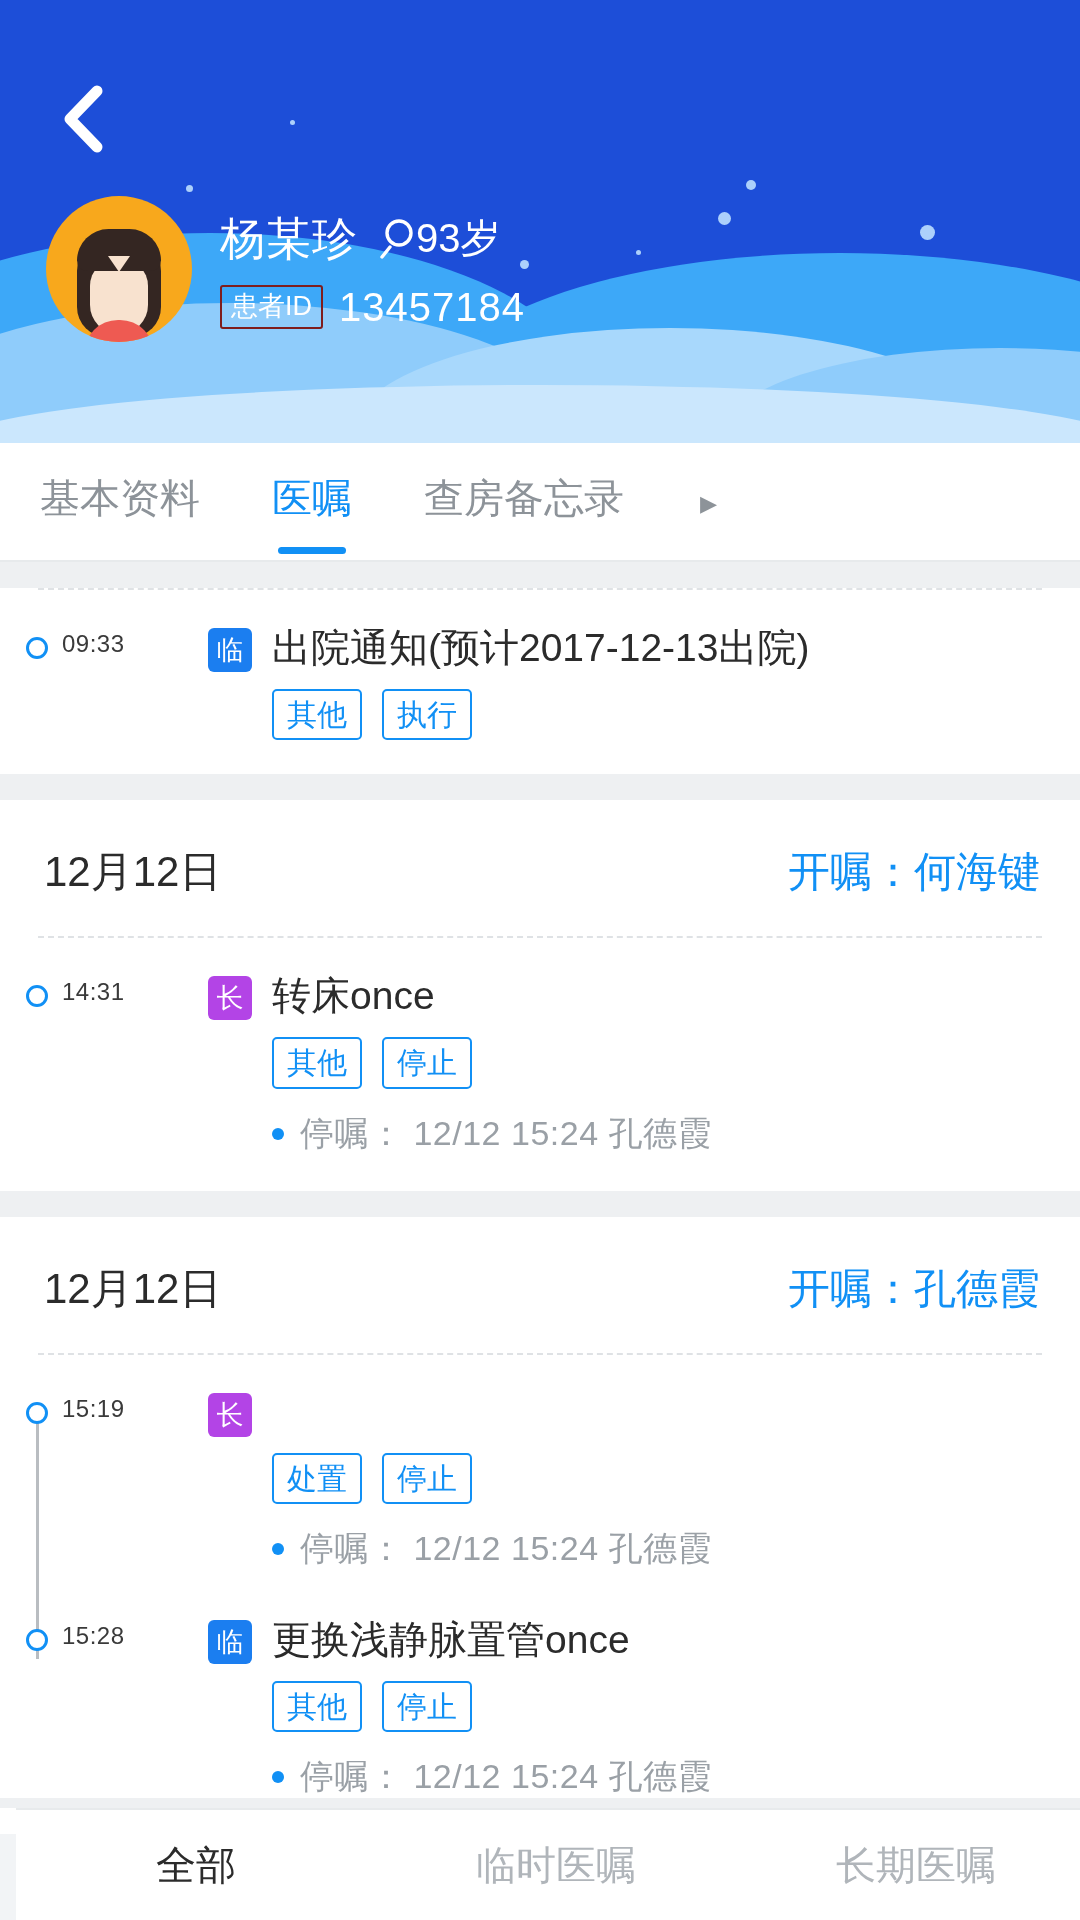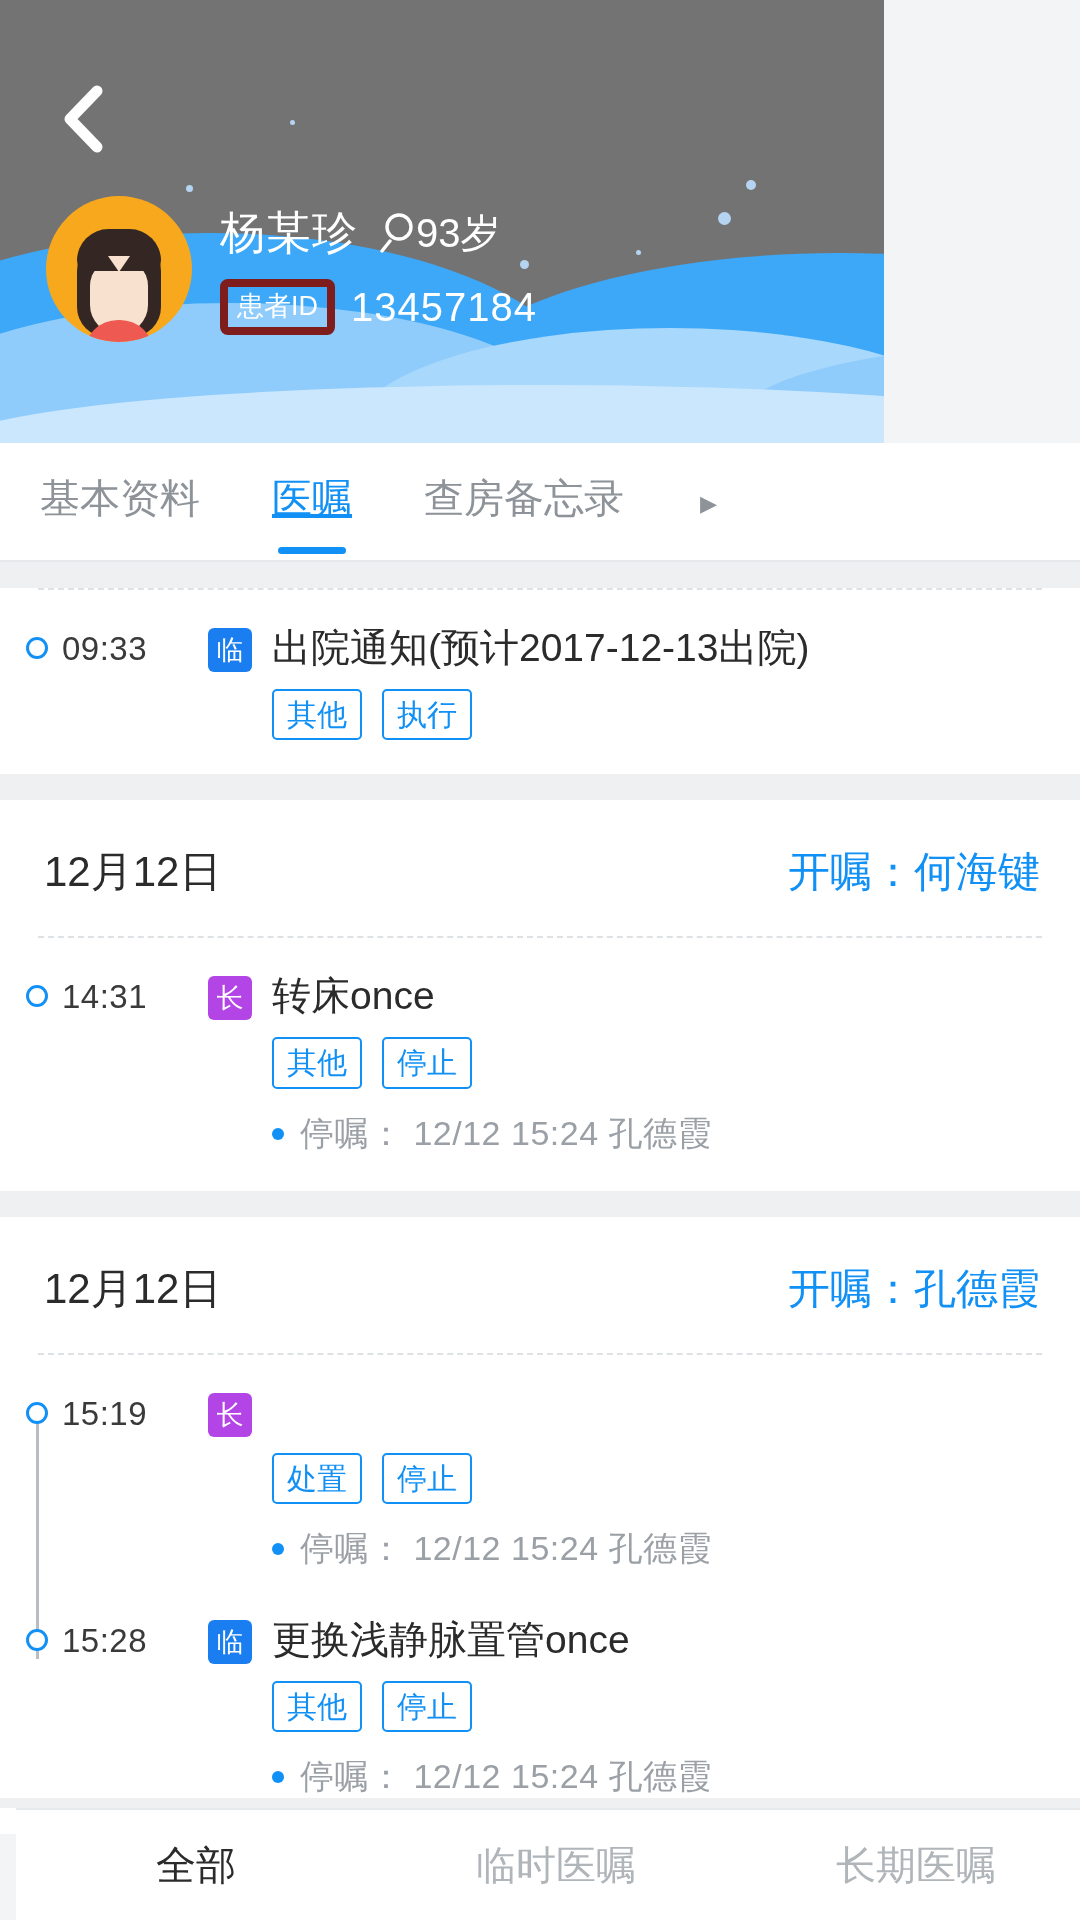--- a/index.html
+++ b/index.html
@@ -6,22 +6,22 @@
   html, body {
     width:1080px; height:1920px;
     font-family:"Liberation Sans","DejaVu Sans",sans-serif;
     background:#ffffff;
     overflow:hidden;
   }
   #app { position:relative; width:1080px; height:1920px; background:#f2f4f6; }
 
   
   .header {
-    position:relative; width:884px; height:443px;
-    background:#737373; overflow:hidden;
+    position:relative; width:1080px; height:443px;
+    background:#1d4ed8; overflow:hidden;
   }
   .hdr-bg { position:absolute; inset:0; }
   .dot { position:absolute; background:#bcdfff; border-radius:50%; opacity:.9; }
 
   .wave { position:absolute; border-radius:50%; }
   .w1 { width:760px; height:330px; left:-170px; bottom:-120px; background:#3da8f8; }
   .w2 { width:820px; height:300px; left:430px; bottom:-110px; background:#3da8f8; }
   .w3 { width:700px; height:250px; left:-120px; bottom:-110px; background:#8fccfb; }
   .w4 { width:640px; height:215px; left:350px; bottom:-100px; background:#a8d8fc; }
   .w5 { width:560px; height:180px; left:720px; bottom:-85px; background:#8fccfb; }
@@ -53,33 +53,33 @@
   .av-neck { position:absolute; left:58px; top:116px; width:30px; height:22px;
     background:#f8e2cf; }
 
   .p-info { margin-left:28px; }
   .p-line1 { display:flex; align-items:center; }
   .p-name { color:#ffffff; font-size:45px; letter-spacing:1px; }
   .p-gender { margin-left:22px; display:flex; align-items:center; }
   .p-age { color:#ffffff; font-size:40px; margin-left:2px; }
   .p-line2 { display:flex; align-items:center; margin-top:16px; }
   .id-chip {
-    border:8px solid #7f1d1d; border-radius:8px; padding:3px 9px;
+    border:2px solid #7f1d1d; border-radius:3px; padding:3px 9px;
     color:#ffffff; font-size:27px; line-height:1.25;
   }
   .id-val { color:#ffffff; font-size:40px; margin-left:16px; letter-spacing:1px; }
 
   
   .tabs {
     position:relative; width:1080px; height:117px; background:#ffffff;
     display:flex; align-items:center; padding-left:40px; overflow:hidden;
   }
   .tab { position:relative; color:#8d9399; font-size:40px; margin-right:72px;
     white-space:nowrap; cursor:pointer; padding-bottom:6px; }
-  .tab.active { color:#1190f5;text-decoration:underline; }
+  .tab.active { color:#1190f5; }
   .tab .ul { position:absolute; left:50%; transform:translateX(-50%);
     bottom:-22px; width:68px; height:7px; background:#1190f5; border-radius:4px; }
   .tab-arrow { color:#8d9399; font-size:34px; margin-left:-62px; }
 
   .tabs-sep { width:1080px; height:2px; background:#e7eaec; }
 
   
   .content { width:1080px; background:#eef0f2; }
   .gap { width:1080px; height:26px; background:#eef0f2; }
 
@@ -96,21 +96,21 @@
 
   .orders { padding:0 0 30px 0; position:relative; }
   .order {
     position:relative; display:flex; padding:34px 0 0 26px;
   }
   .o-left { width:182px; flex:none; display:flex; align-items:flex-start; padding-top:6px; }
   .ring {
     width:22px; height:22px; border-radius:50%;
     border:3px solid #1190f5; background:#ffffff; flex:none; margin-top:7px;
   }
-  .o-time { color:#3a3a3a; font-size:33px; margin-left:14px; letter-spacing:.5px; }
+  .o-time { color:#3a3a3a; font-size:24px; margin-left:14px; letter-spacing:.5px; }
   .o-right { flex:1; padding-right:40px; }
   .o-title-row { display:flex; align-items:flex-start; }
   .kind {
     width:44px; height:44px; border-radius:6px; flex:none;
     color:#ffffff; font-size:27px; display:flex; align-items:center;
     justify-content:center; margin-top:4px;
   }
   .kind.lin { background:#1b7ef0; }
   .kind.chang { background:#b344e6; }
   .o-title { color:#2b2b2b; font-size:39px; margin-left:20px; line-height:1.25; }

